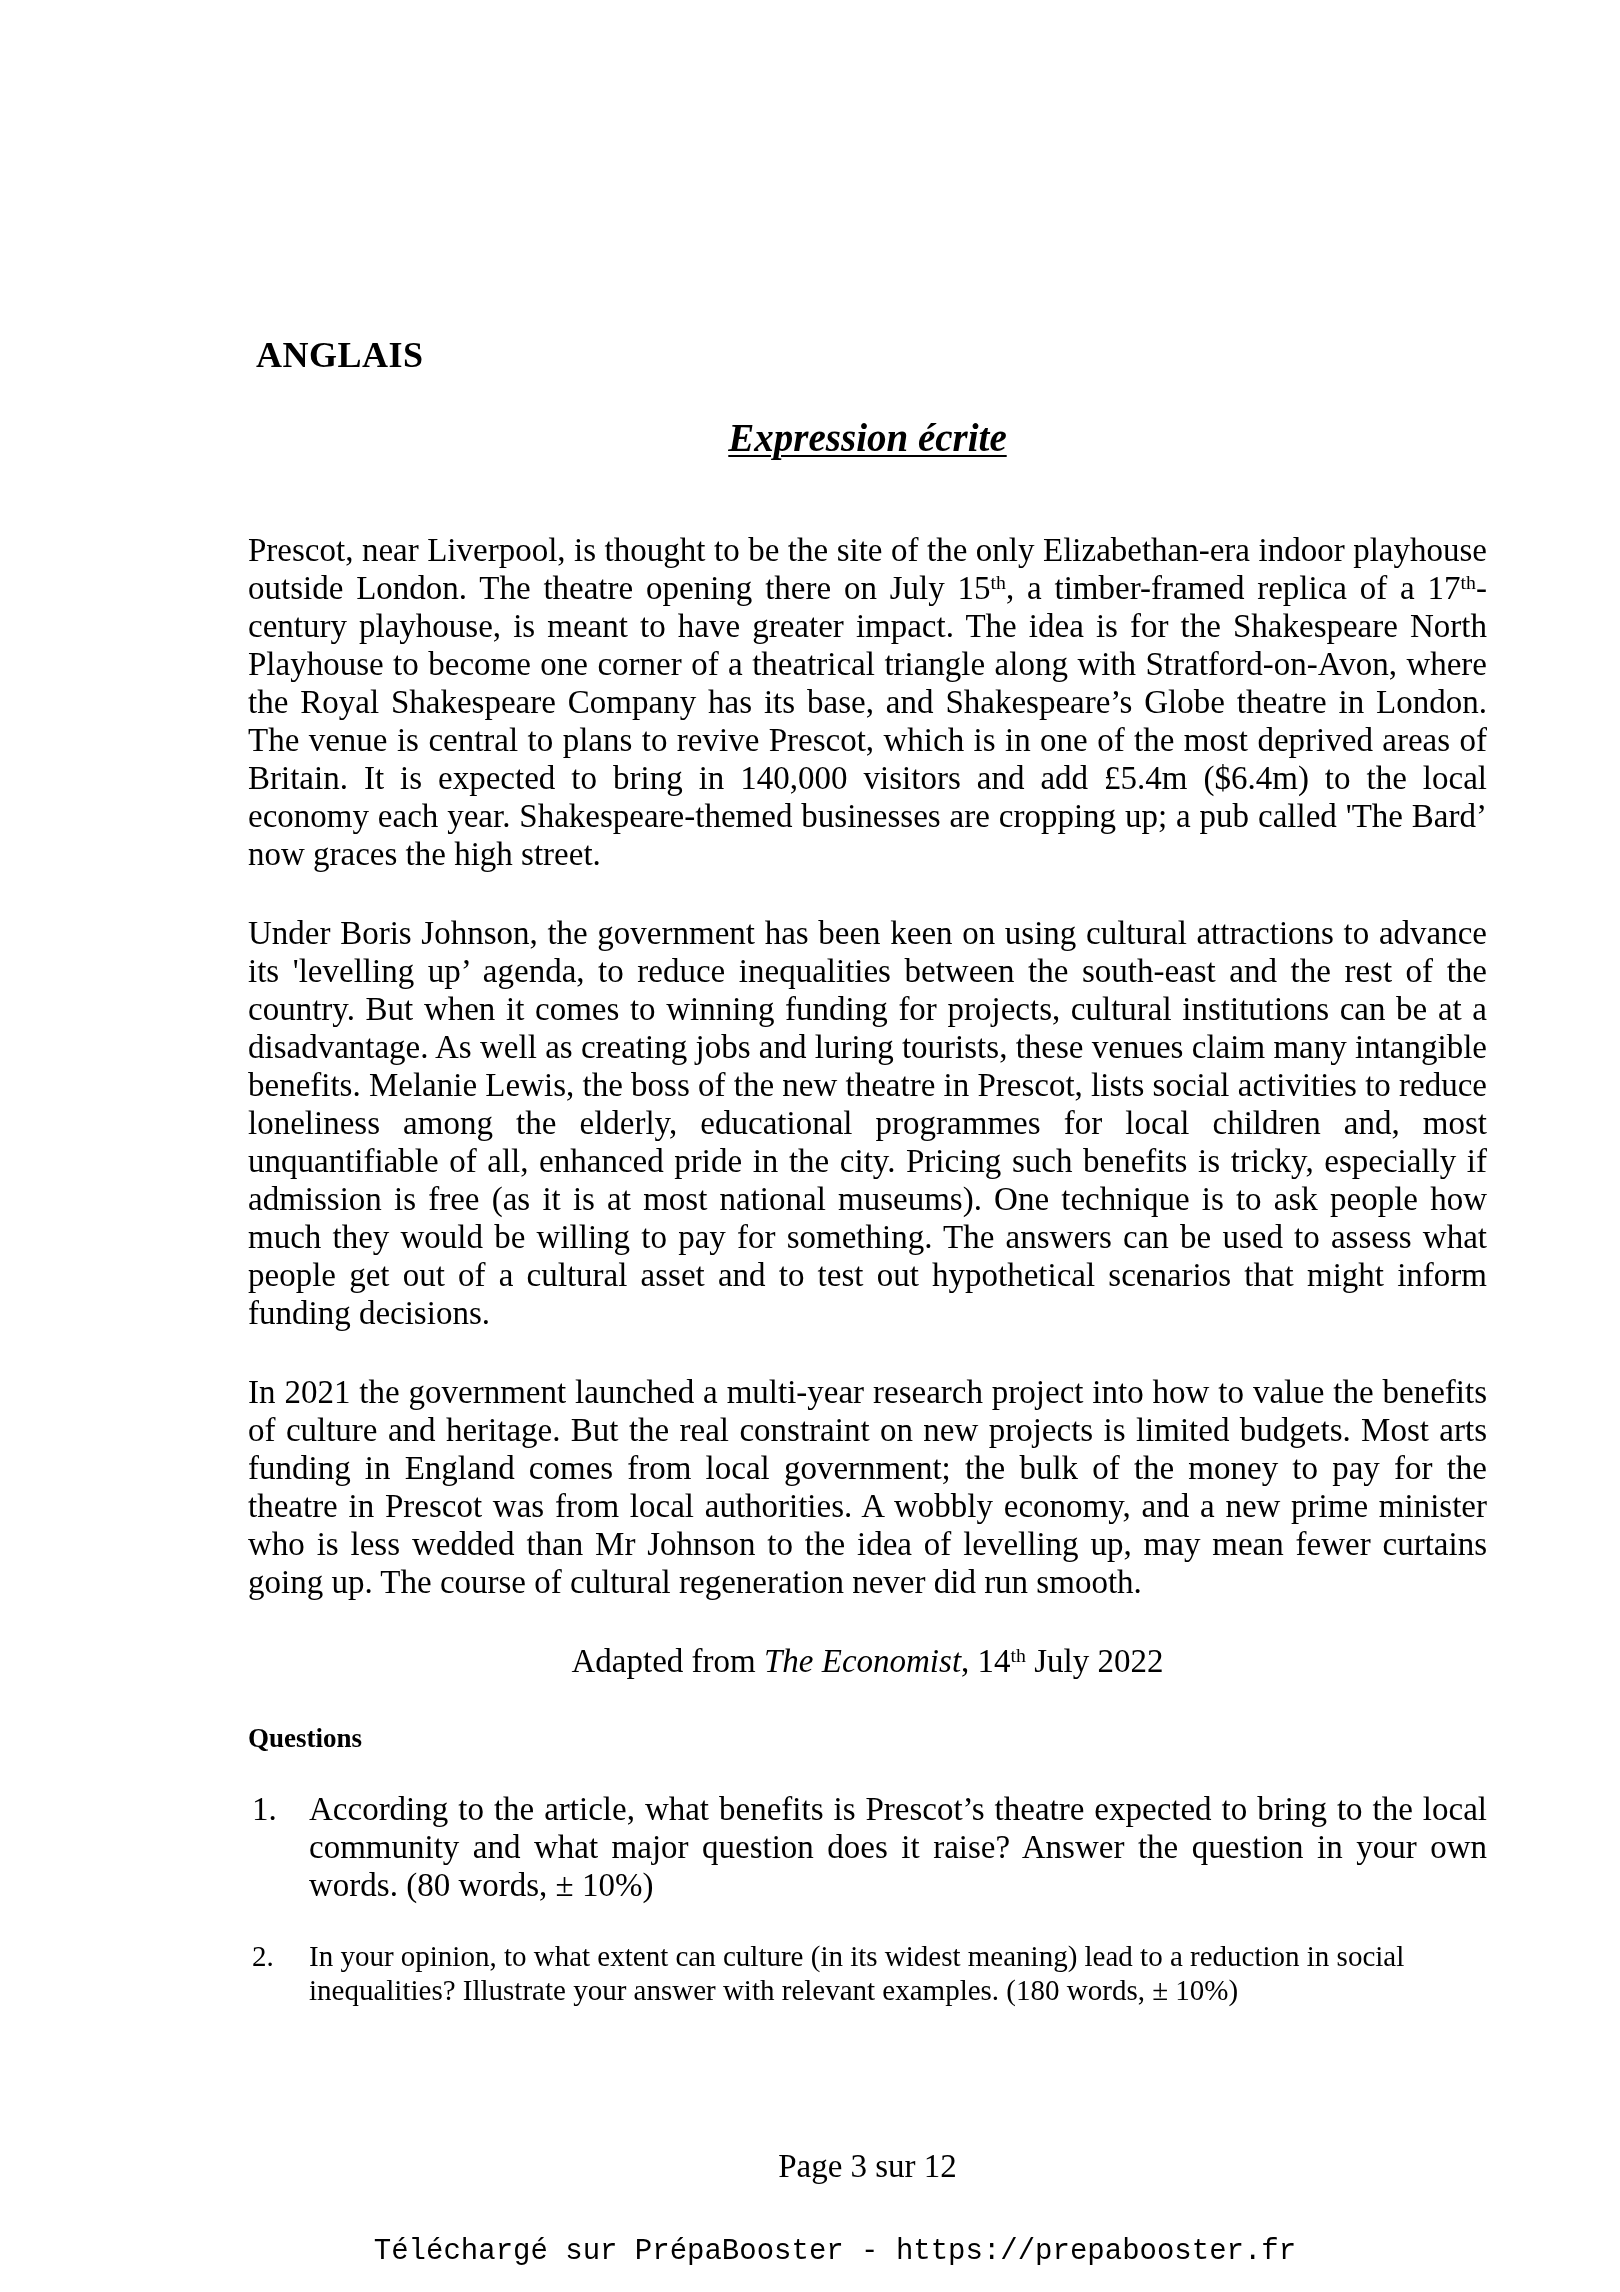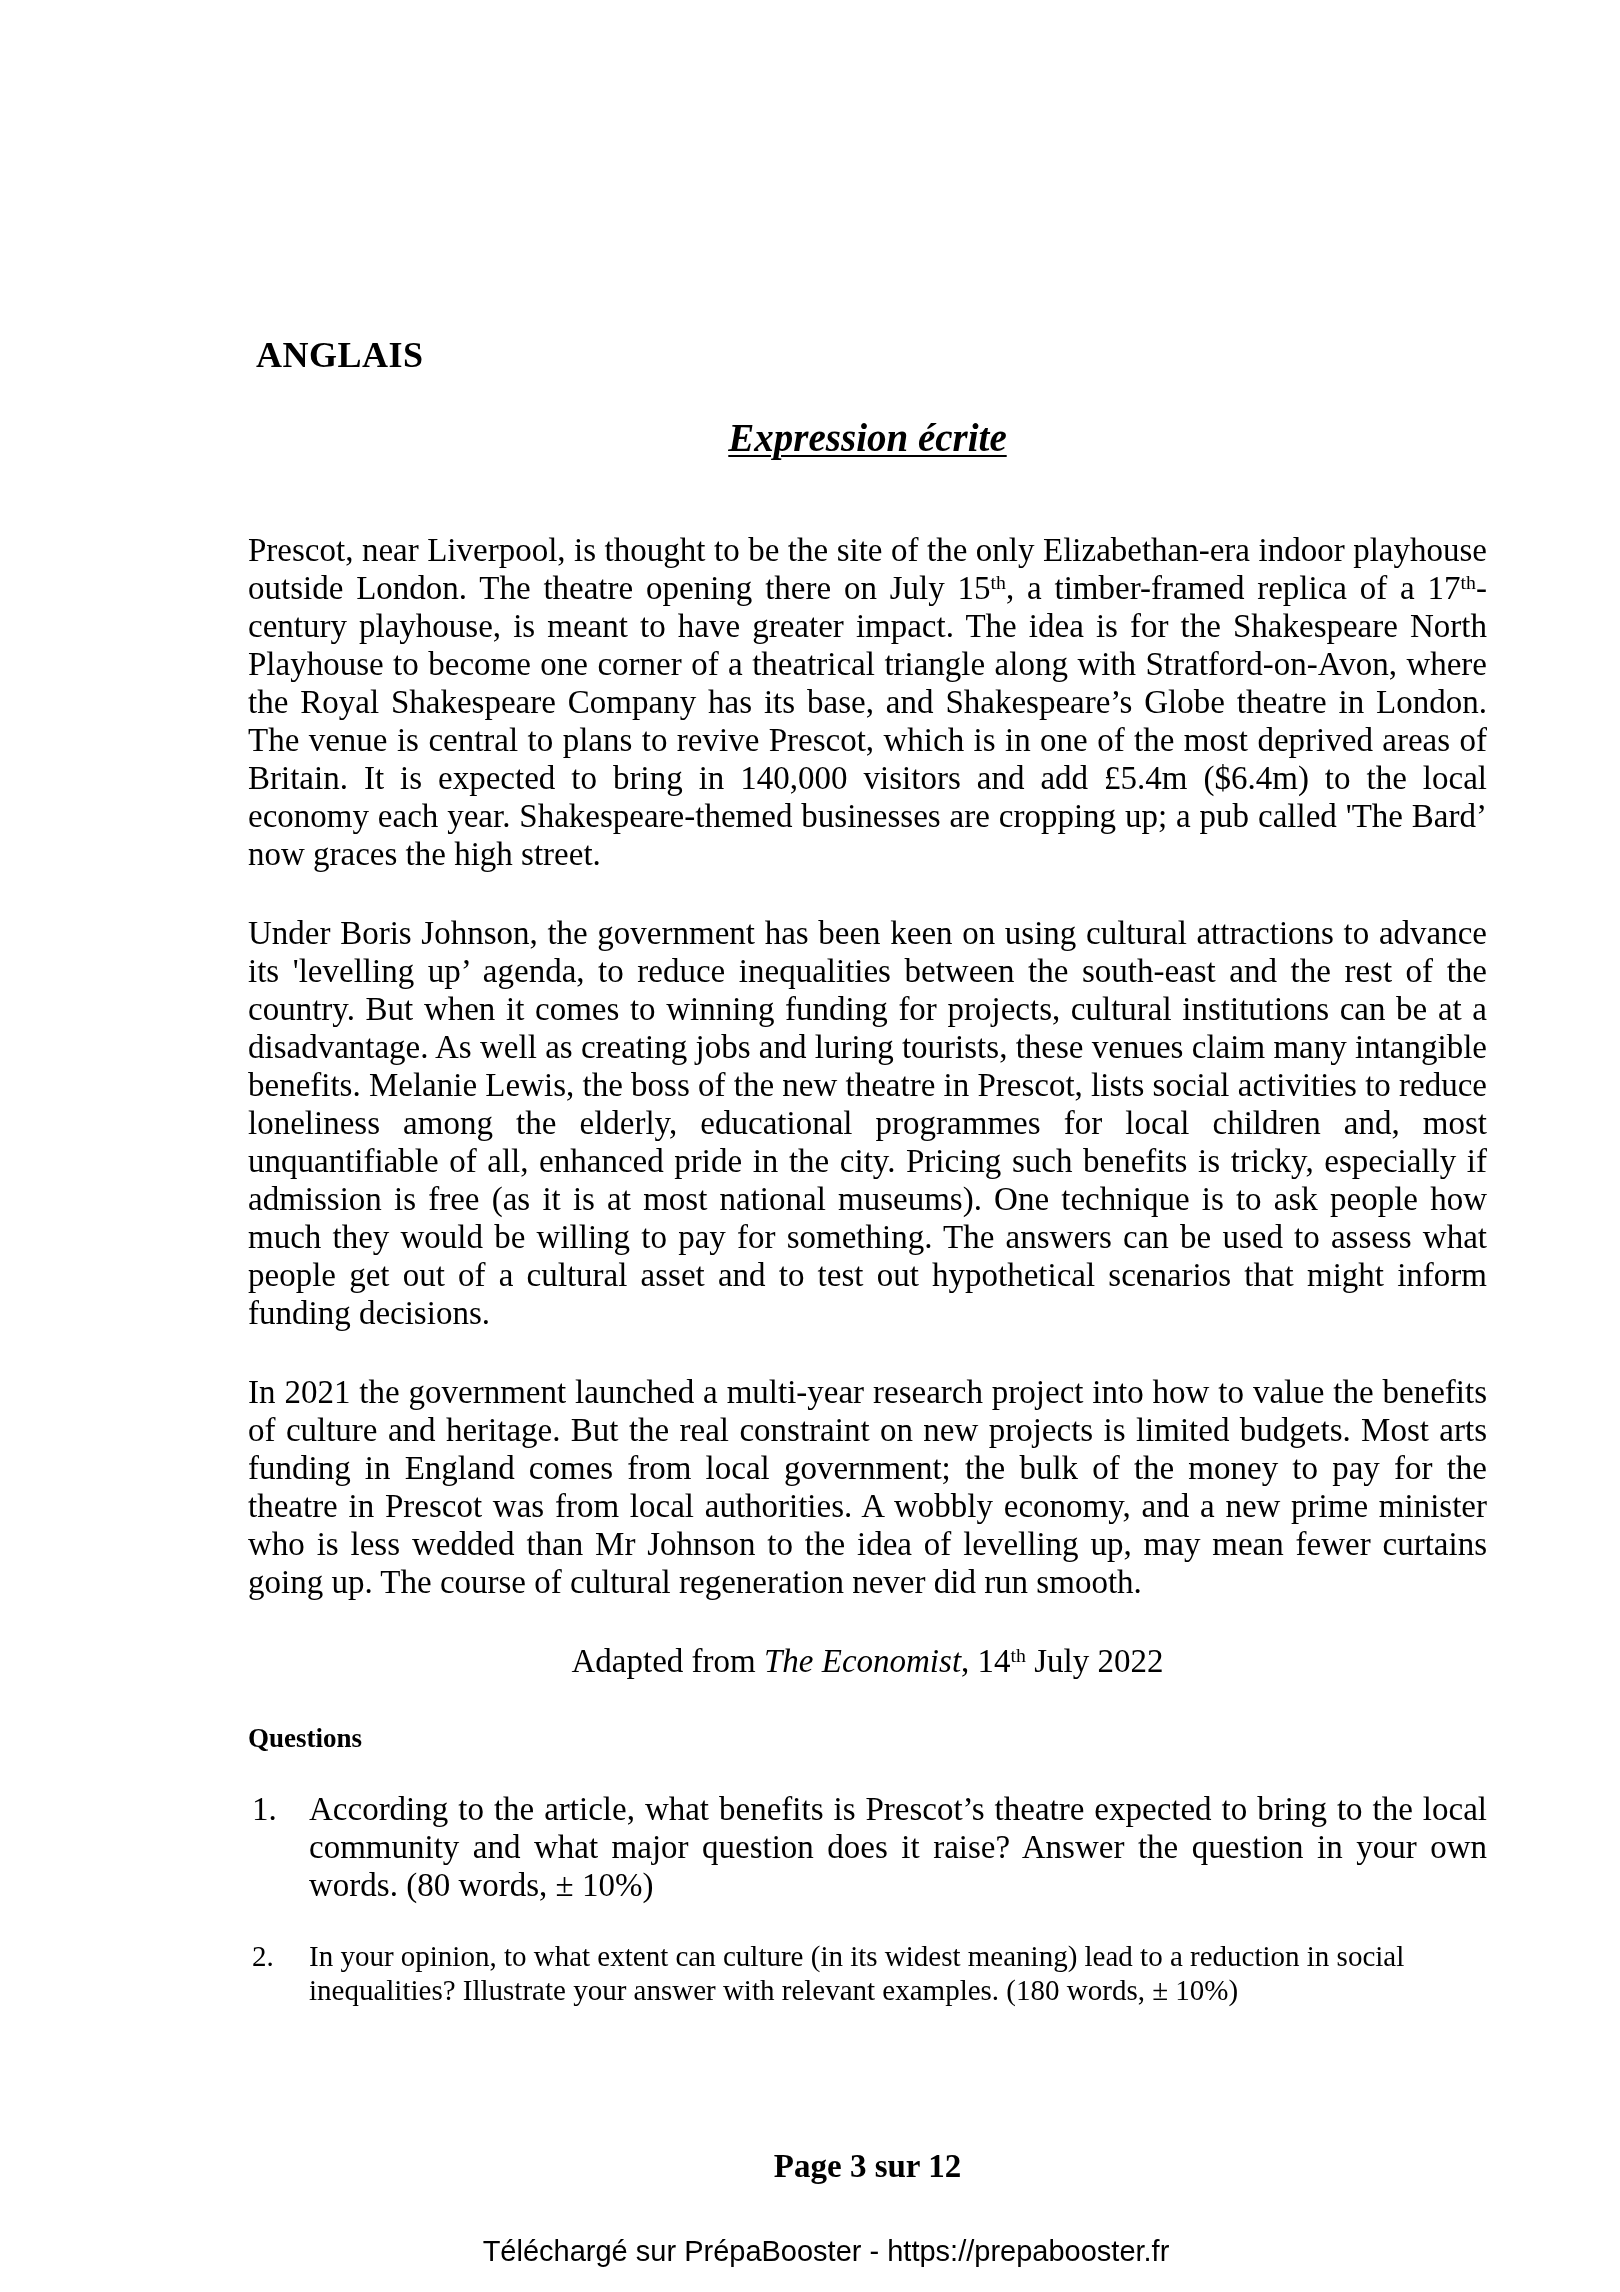--- a/index.html
+++ b/index.html
@@ -76,26 +76,25 @@
     margin-top: 35px;
     font-size: 29px;
     line-height: 34px;
     text-align: left;
   }
   .page-number {
     position: absolute;
     top: 2148px; left: 248px; width: 1239px;
     font-size: 33px; line-height: 37px;
     text-align: center;
-    font-weight: bold;
   }
   .download-line {
     position: absolute;
-    top: 2235px; left: 44px; width: 1564px;
-    font-family: Liberation Sans, sans-serif;
+    top: 2235px; left: 53px; width: 1564px;
+    font-family: Liberation Mono, monospace;
     font-size: 29px; line-height: 33px;
     text-align: center;
   }
 </style>
 </head>
 <body>
 
 <div class="page">
   <div class="content">
 

